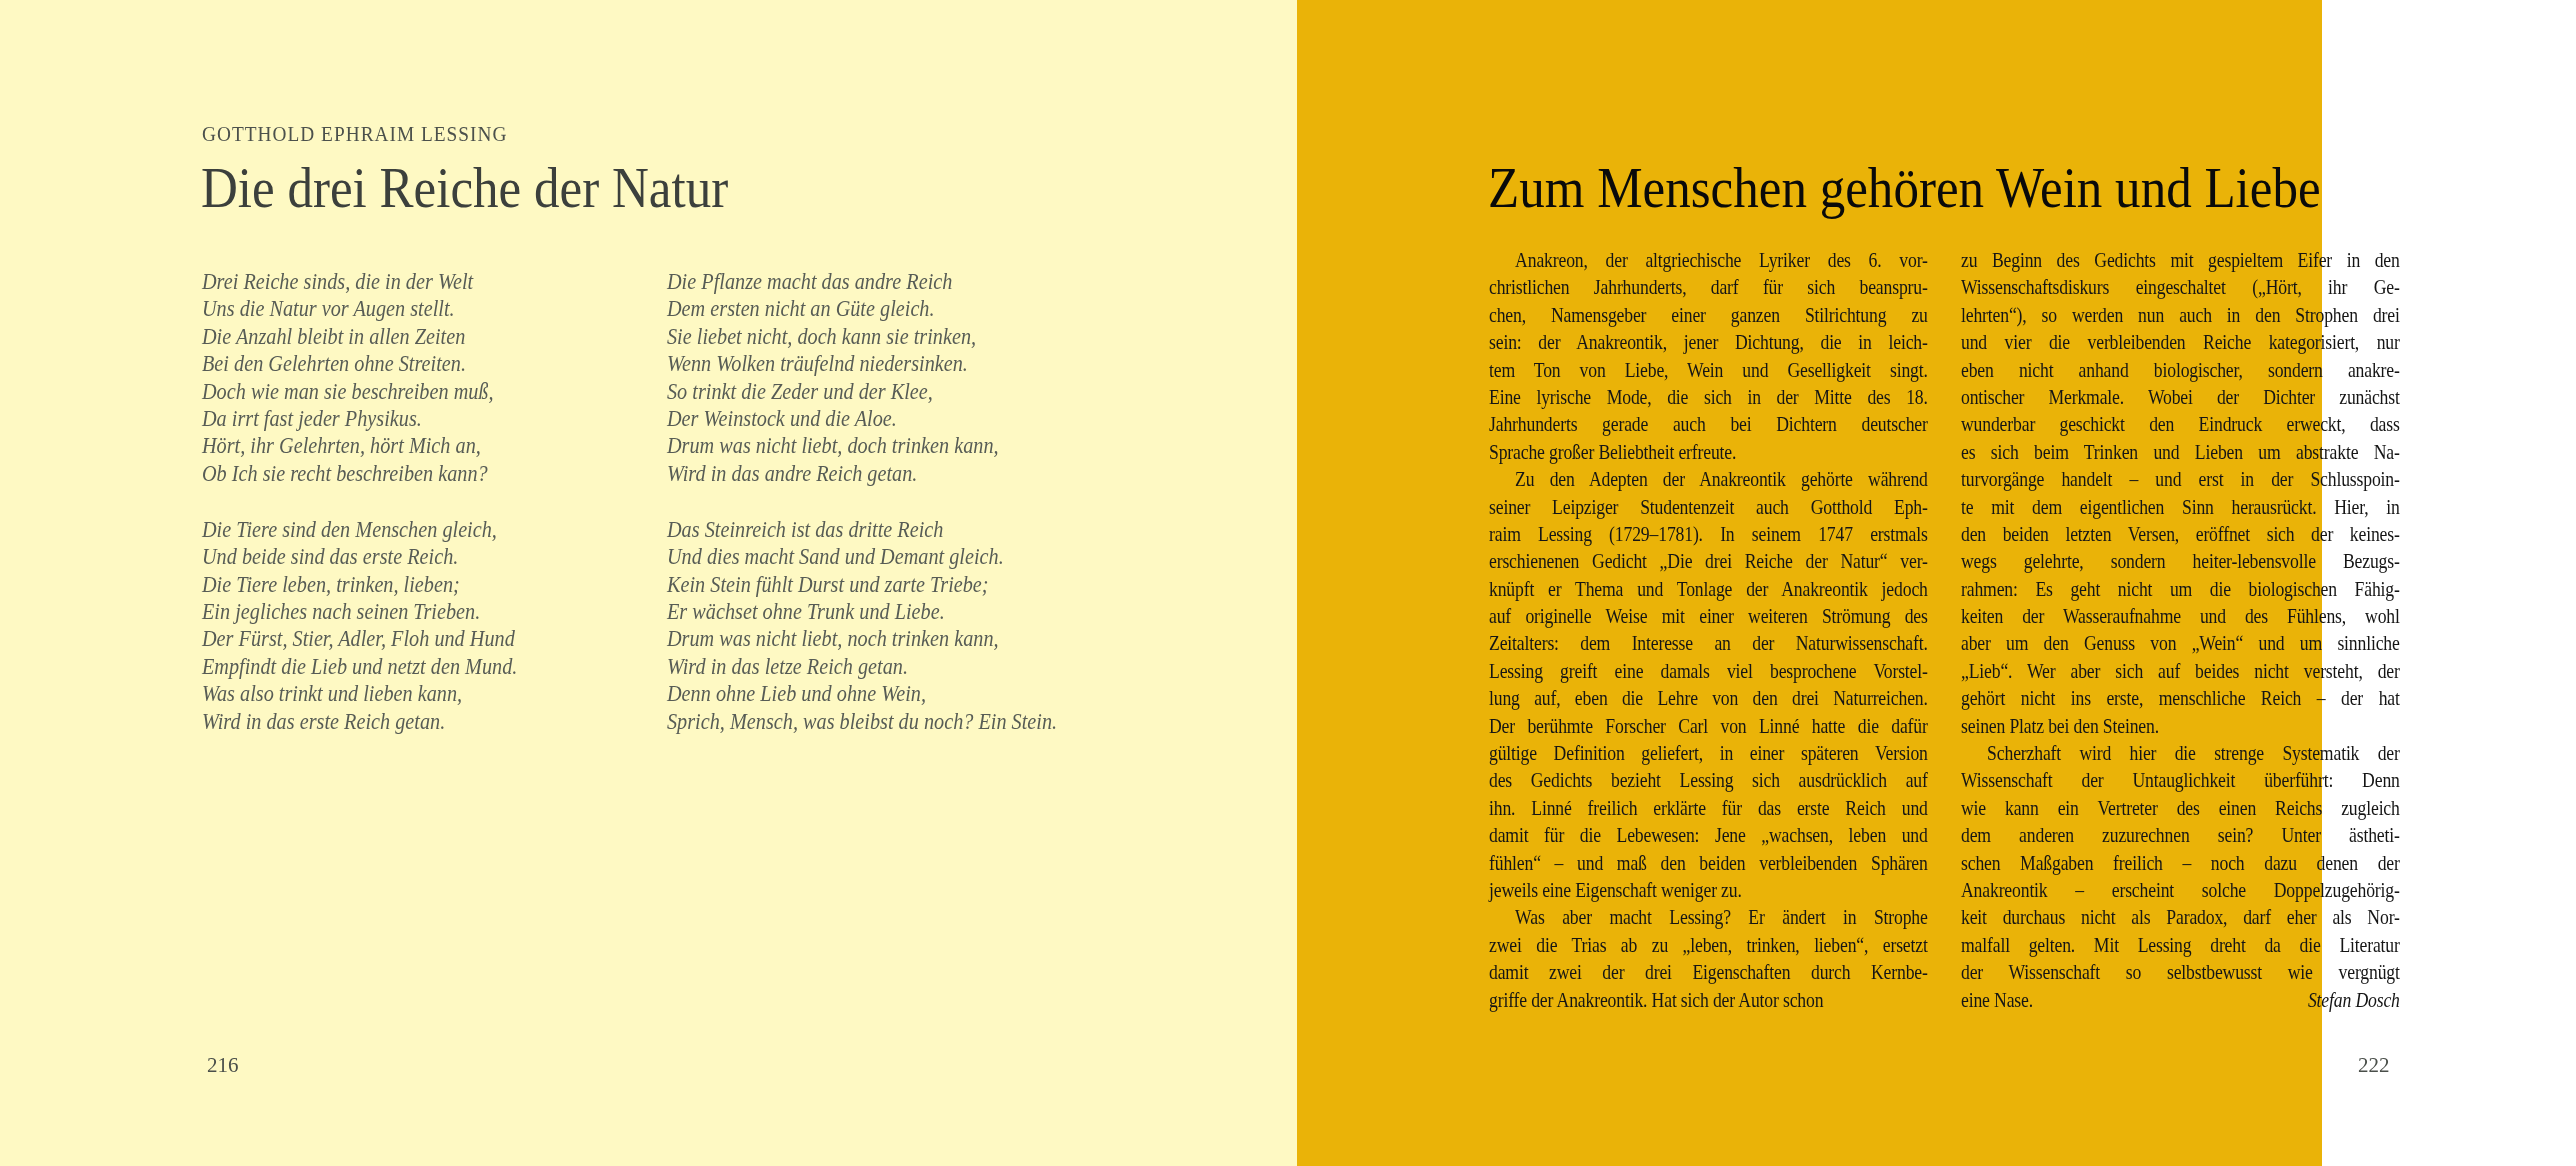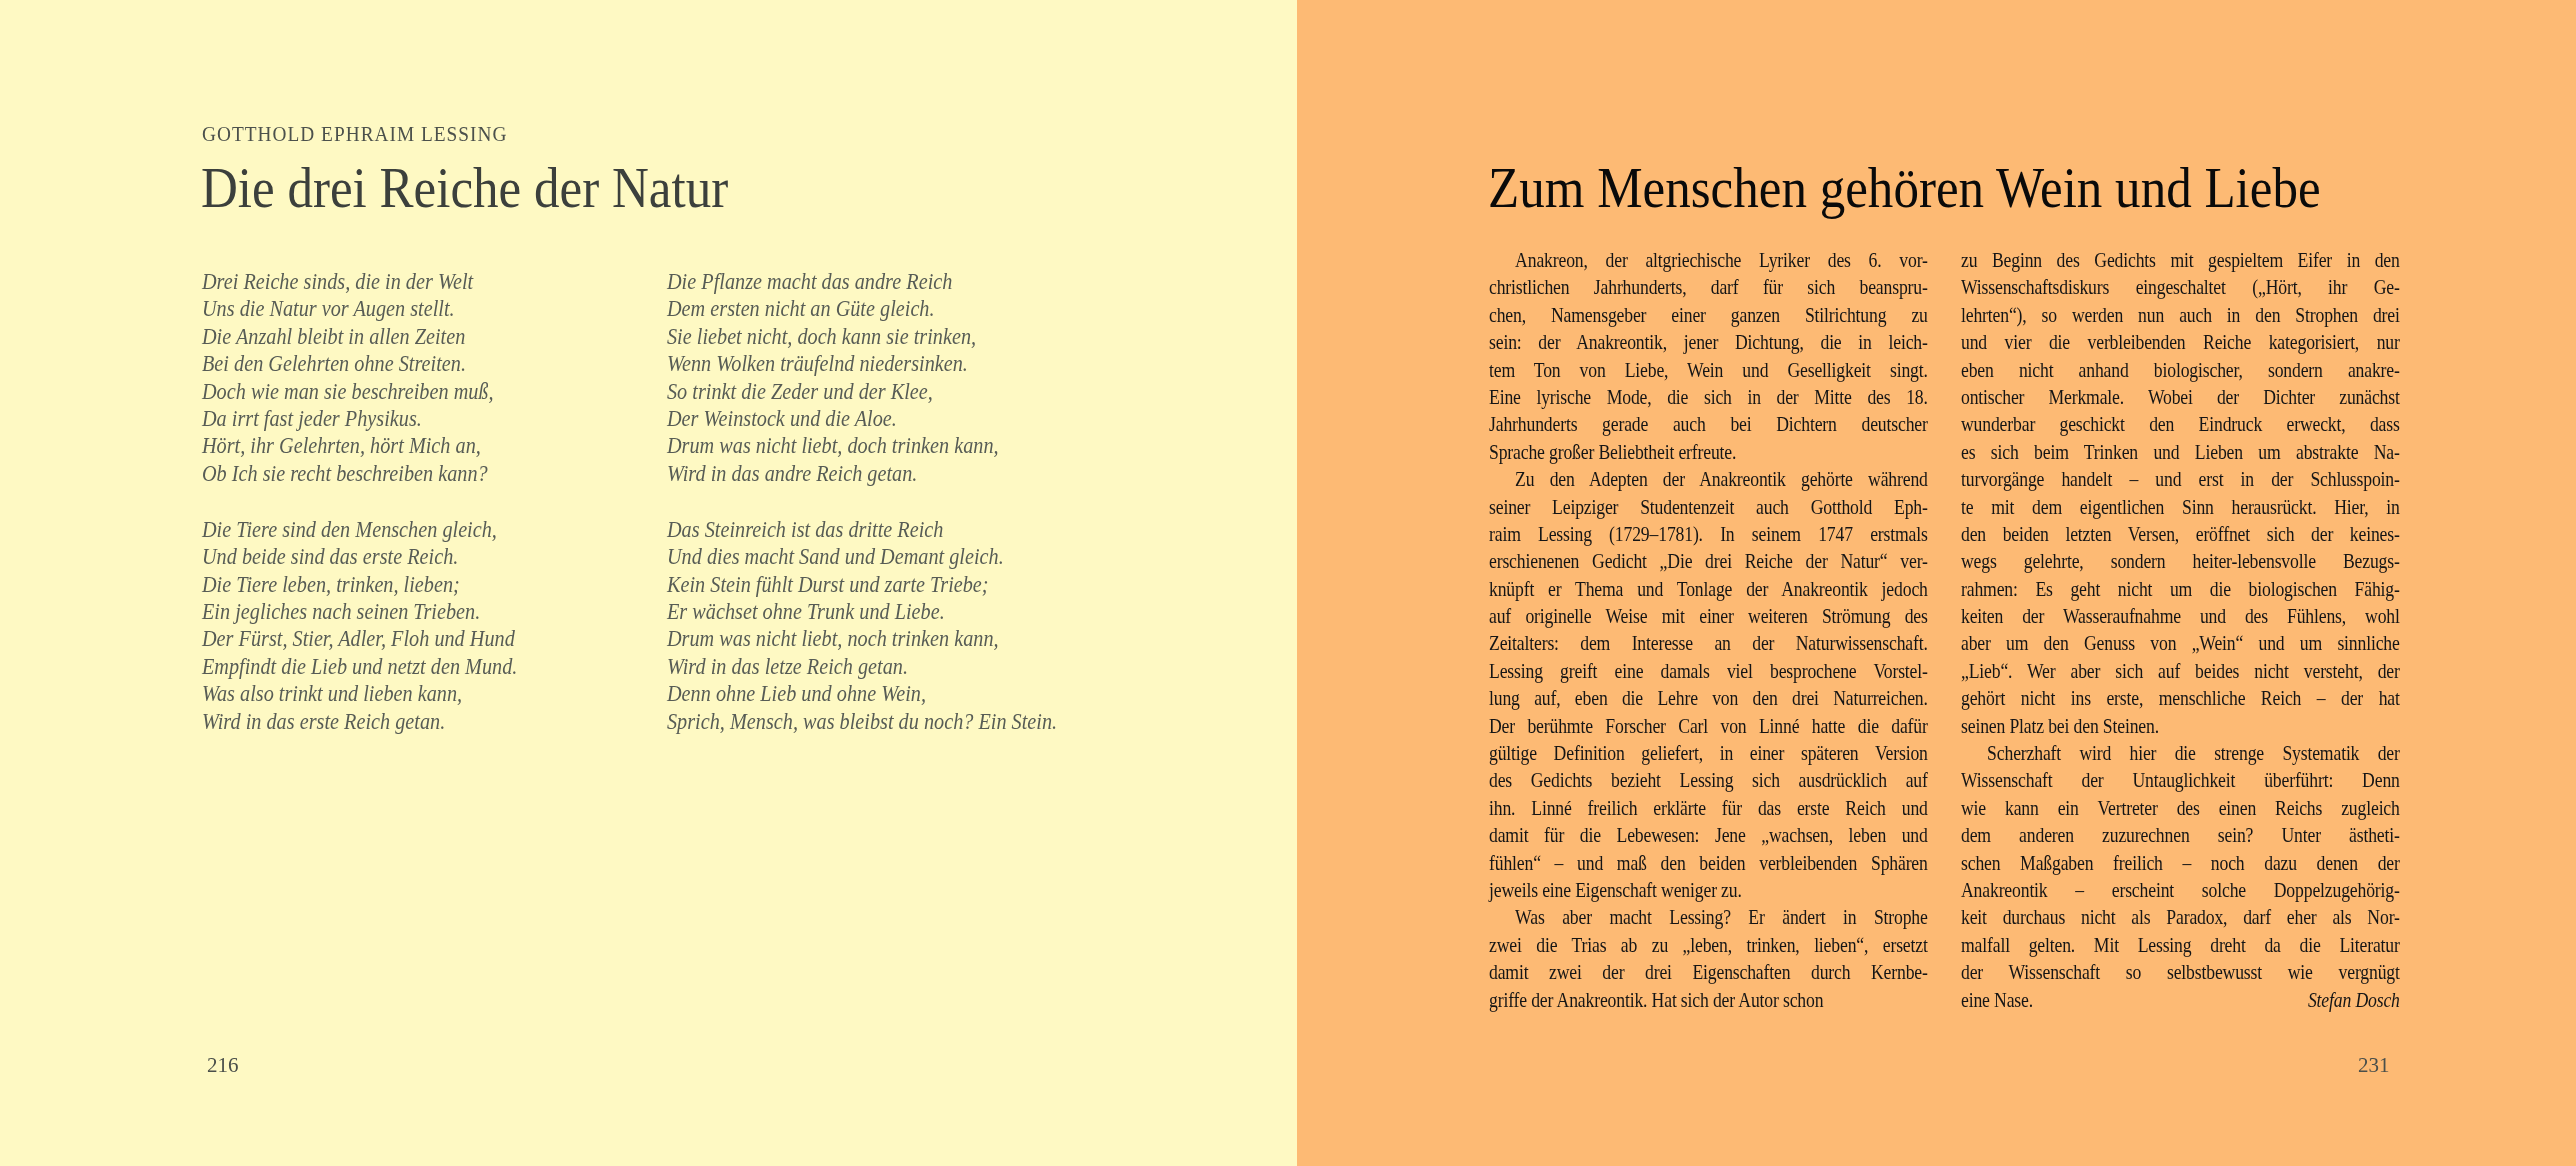--- a/index.html
+++ b/index.html
@@ -3,21 +3,21 @@
 <meta charset="utf-8">
 <style>
   html,body { margin:0; padding:0; }
   body {
     width:2576px; height:1167px; position:relative; overflow:hidden;
     background:#ffffff;
     font-family:"Liberation Serif", serif;
   }
   .page { position:absolute; top:0; height:1167px; }
   .page-left  { left:0; width:1297px; background:#fef9c3; border-right:0.5px solid #dde3dc; }
-  .page-right { left:1297px; width:1279px; background:#fdba74; }
+  .page-right { left:1297px; width:1025px; background:#eab308; }
 
   .author-line {
     position:absolute; left:202px; top:122px;
     font-size:21px; letter-spacing:1.1px; color:#4c514c;
     transform:scaleX(0.92); transform-origin:top left; white-space:nowrap;
   }
   .big-title {
     font-size:58px; line-height:1.05; white-space:nowrap;
     transform:scaleX(0.88); transform-origin:top left;
   }
@@ -174,15 +174,15 @@
         <div class="jline">Anakreontik – erscheint solche Doppelzugehörig-</div>
         <div class="jline">keit durchaus nicht als Paradox, darf eher als Nor-</div>
         <div class="jline">malfall gelten. Mit Lessing dreht da die Literatur</div>
         <div class="jline">der Wissenschaft so selbstbewusst wie vergnügt</div>
         <div class="jline end byline-row">
           <span>eine Nase.</span>
           <span class="byline">Stefan Dosch</span>
         </div>
       </div>
     </div>
-  <div class="pagenum pagenum-right">231</div>
+  <div class="pagenum pagenum-right">222</div>
 </div>
 
 
 </body></html>

